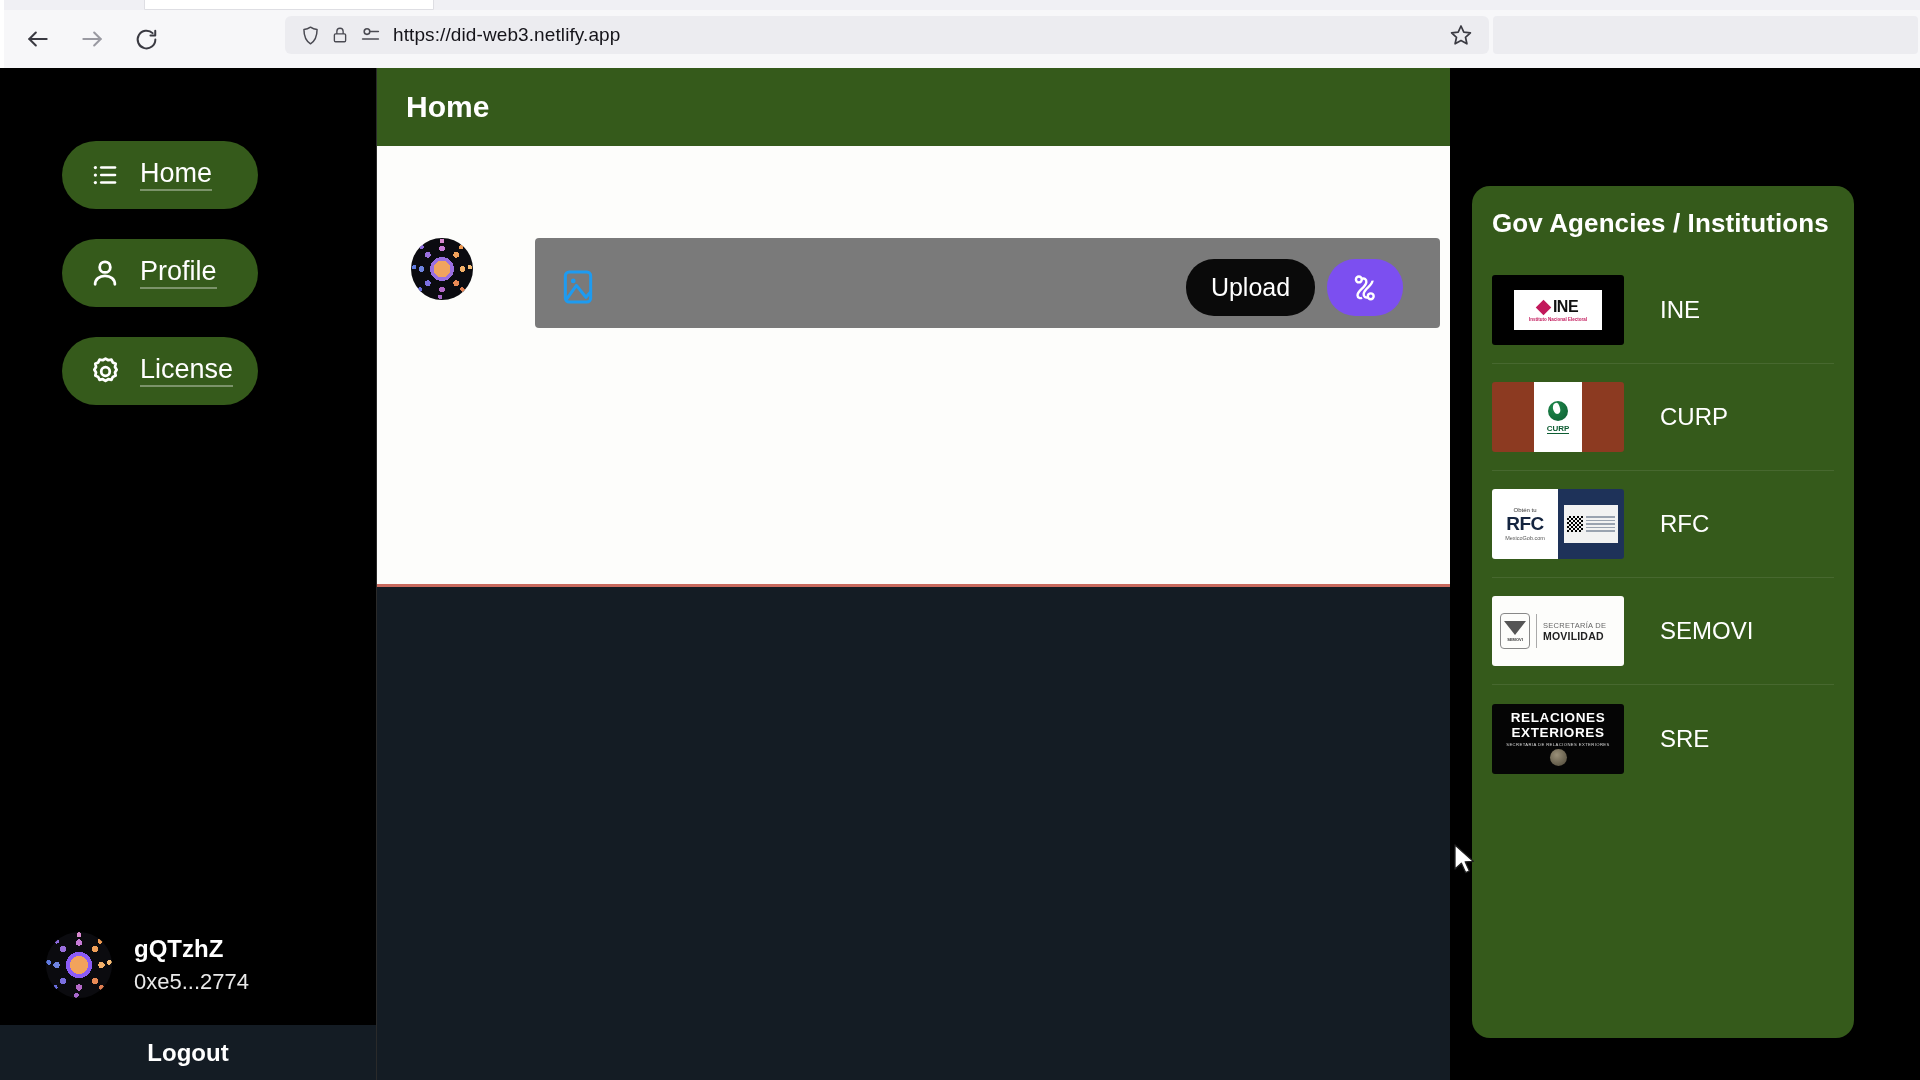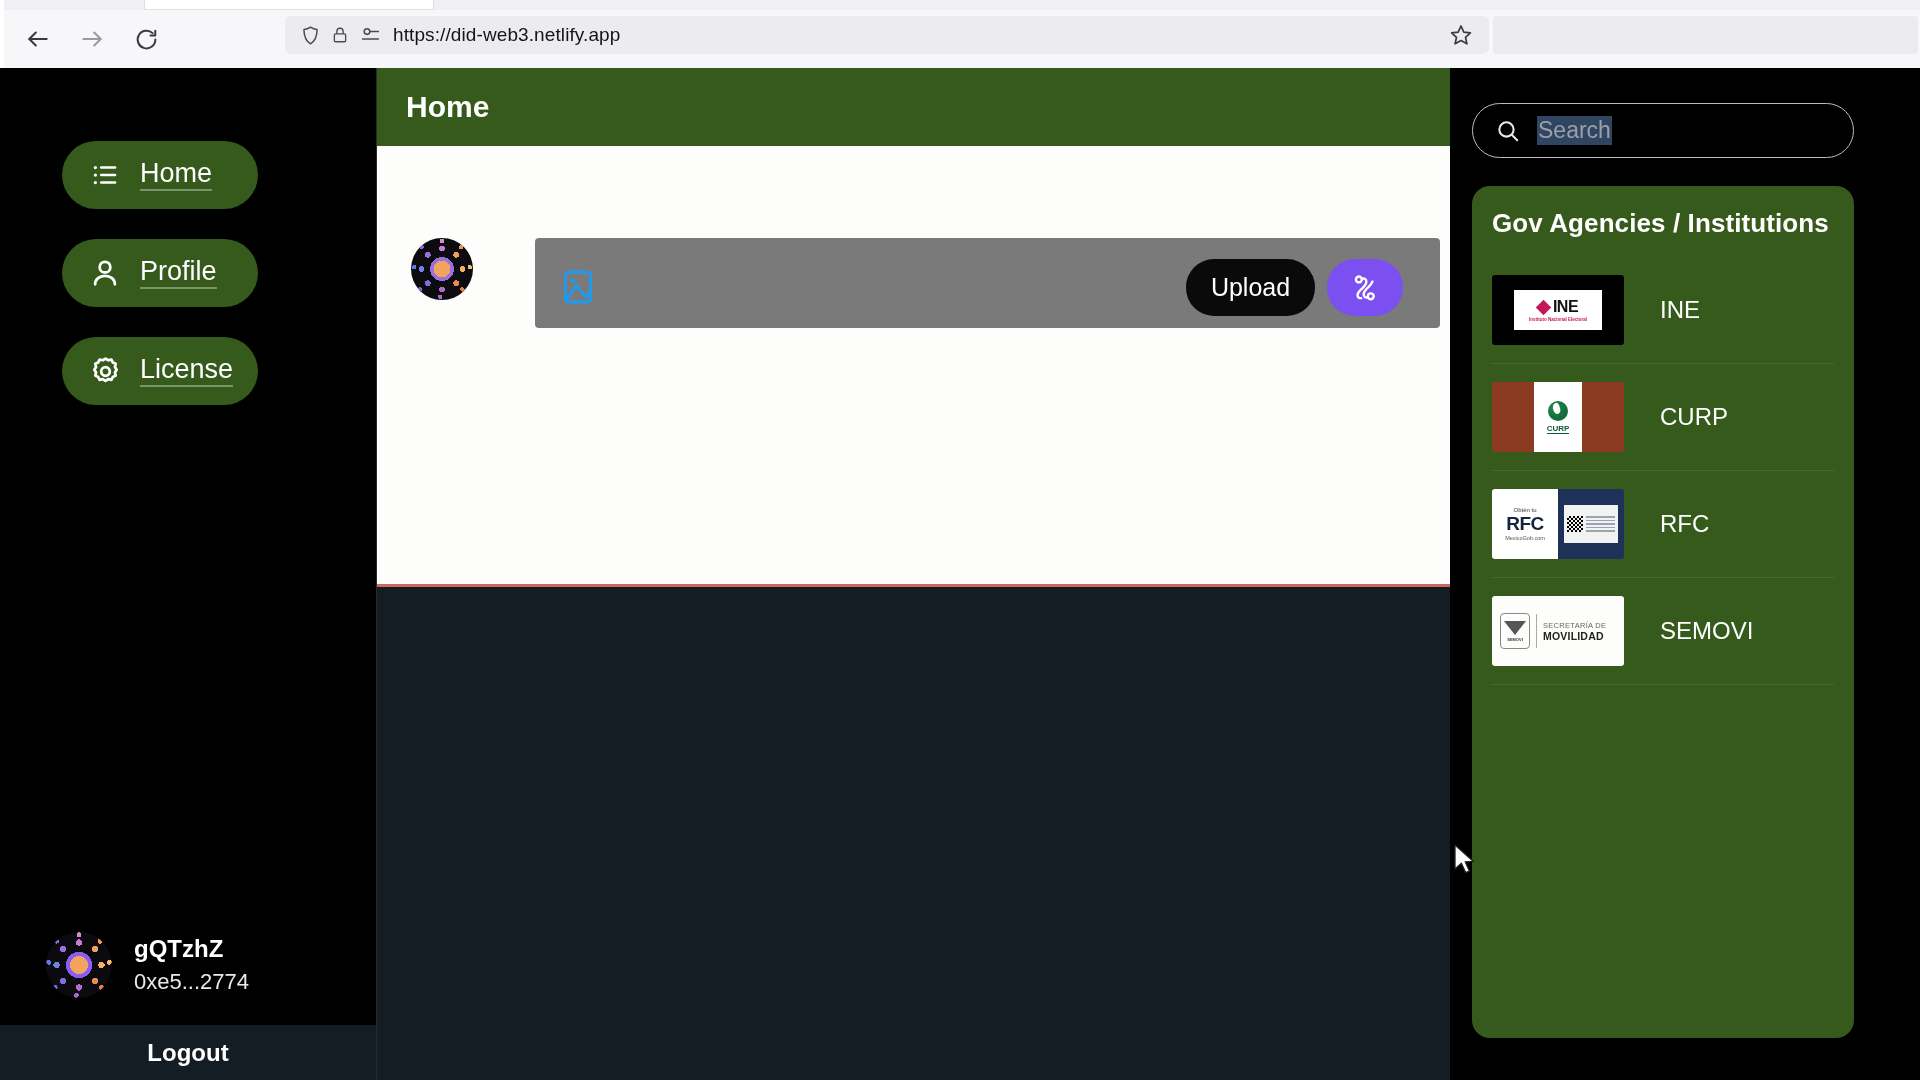--- a/index.html
+++ b/index.html
@@ -565,29 +565,20 @@
               </svg>
             </div>
           </div>
         </div>
       </div>
     </div>
   </div>
 
   <div class="right">
 
-    <div class="search-box">
-      <span class="s-ico">
-        <svg width="26" height="26" viewBox="0 0 24 24" fill="none" stroke="#e8e8e8" stroke-width="1.9" stroke-linecap="round">
-          <circle cx="10.6" cy="10.6" r="6.6"></circle>
-          <line x1="15.5" y1="15.5" x2="20.5" y2="20.5"></line>
-        </svg>
-      </span>
-      <span class="search-ph">Search</span>
-    </div>
 
     <div class="agencies">
       <h2>Gov Agencies / Institutions</h2>
 
       <div class="agency-row">
         <div class="agency-logo lg-ine">
           <div class="card">
             <div class="top">
               <span class="dia"></span>
               <span class="ine-t">INE</span>
@@ -639,20 +630,29 @@
           </div>
           <div class="bar"></div>
           <div class="txt">
             <div class="t1">SECRETARÍA DE</div>
             <div class="t2">MOVILIDAD</div>
           </div>
         </div>
         <div class="agency-name">SEMOVI</div>
       </div>
 
+      <div class="agency-row" style="border-bottom:none;">
+        <div class="agency-logo lg-sre">
+          <div class="r1">RELACIONES</div>
+          <div class="r1">EXTERIORES</div>
+          <div class="r2">SECRETARÍA DE RELACIONES EXTERIORES</div>
+          <div class="seal"></div>
+        </div>
+        <div class="agency-name">SRE</div>
+      </div>
 
     </div>
   </div>
 
   <svg class="cursor" width="26" height="34" viewBox="0 0 26 34">
     <path d="M3 2 L3 26 L9.4 20.2 L13.6 29.6 L17.4 28 L13.2 18.8 L21.4 18.4 Z" fill="#ffffff" stroke="#222" stroke-width="1.3" stroke-linejoin="round"></path>
   </svg>
 
 </div>
 

